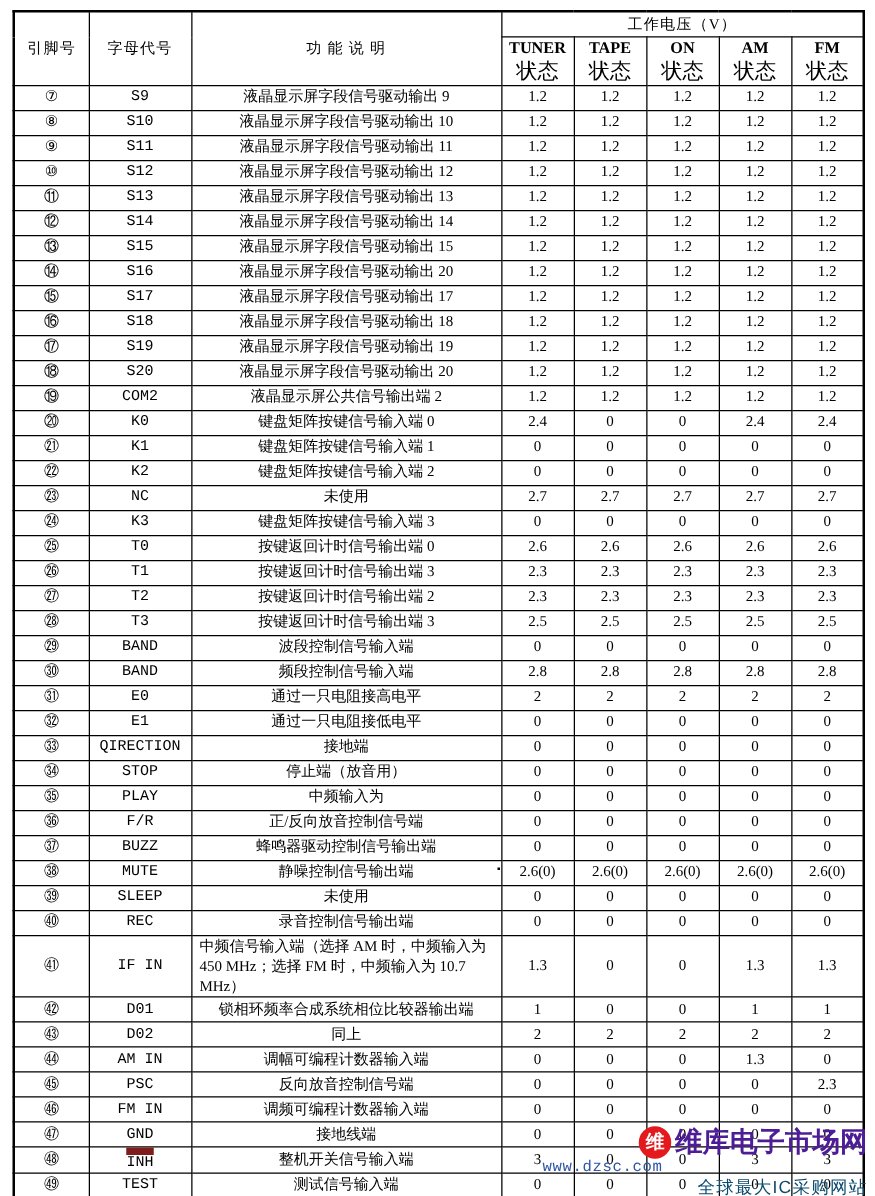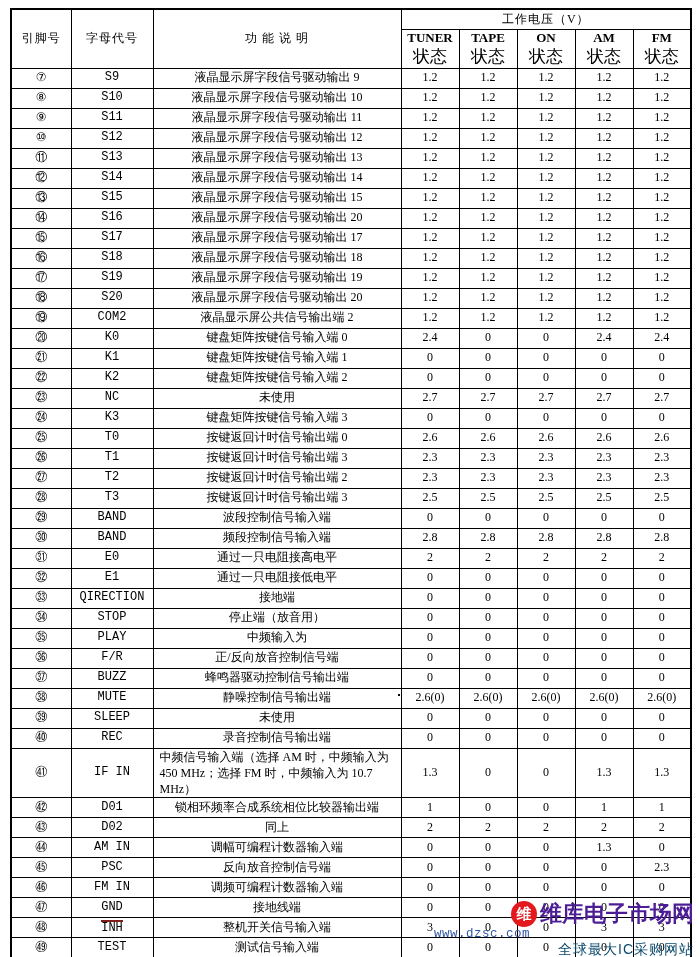--- a/index.html
+++ b/index.html
@@ -80,21 +80,21 @@
     font-family: Liberation Mono, monospace;
     font-size: 13px;
   }
   td.pin {
     font-size: 12px;
   }
   .volt {
     font-size: 12px;
   }
   .overline {
-    border-top: 2px solid #7f1d1d;
+    border-top: 6px solid #7f1d1d;
     padding-top: 0px;
     display: inline-block;
     line-height: 1.05;
   }
   .tall td { height: 36px; }
   
   .watermark {
     position: absolute;
     right: 6px;
     bottom: 2px;

